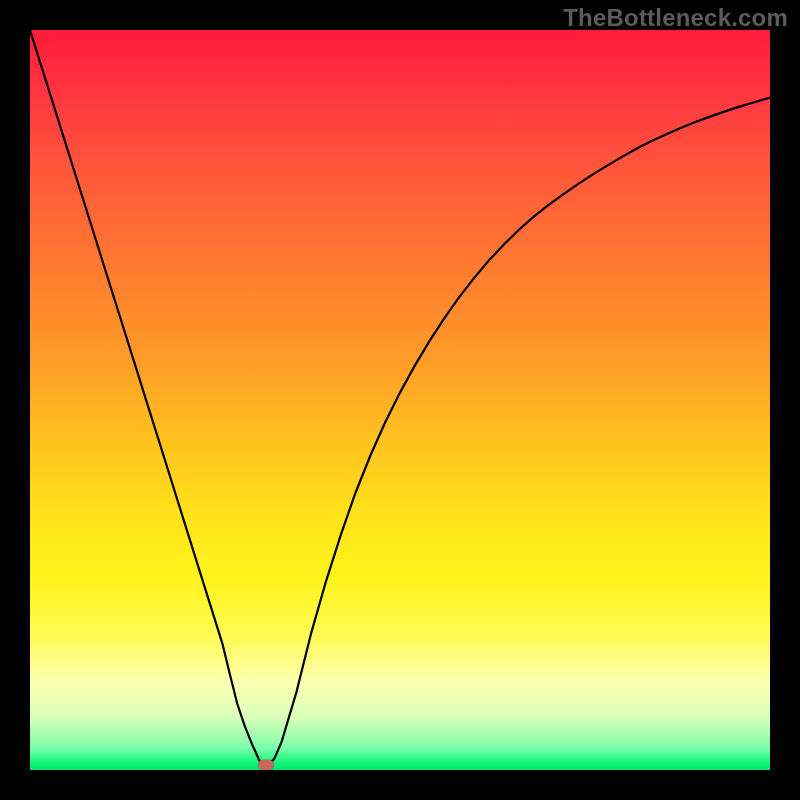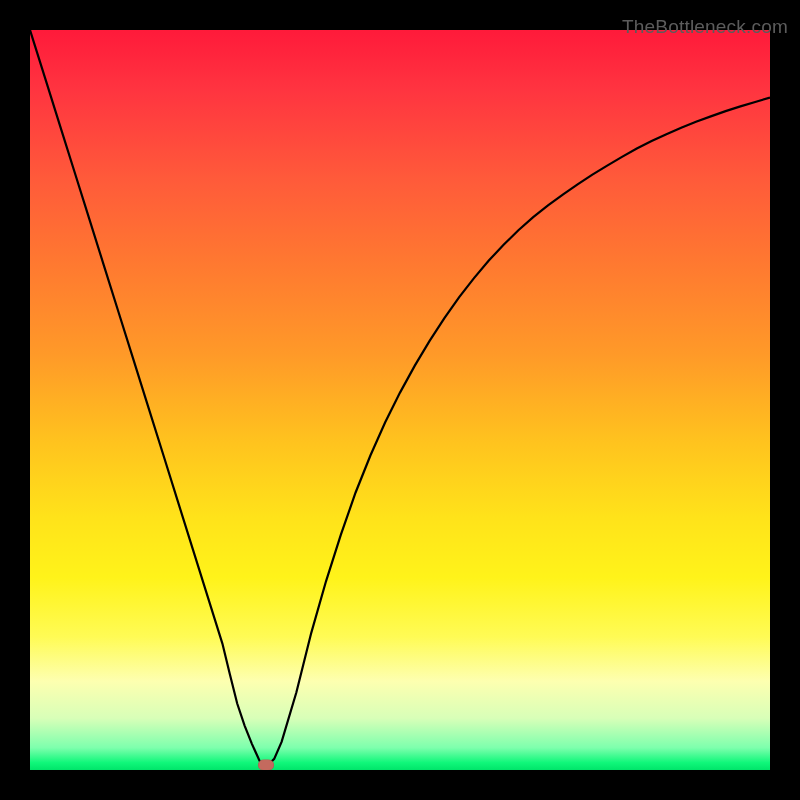--- a/index.html
+++ b/index.html
@@ -56,25 +56,25 @@
     position: absolute;
     width: 16px;
     height: 11px;
     border-radius: 6px / 5px;
     background: #c46a5e;
     box-shadow: 0 0 0 0.5px rgba(0,0,0,0.15) inset;
     transform: translate(-50%, -50%);
   }
   .watermark {
     position: absolute;
-    top: 16px;
+    top: 4px;
     right: 12px;
     color: #5c5c5c;
-    font-size: 19px;
-    font-weight: 400;
+    font-size: 24px;
+    font-weight: 700;
     letter-spacing: 0.2px;
     pointer-events: none;
   }
 </style>
 </head>
 <body>
 
 <div class="frame">
 
   <div class="plot">

